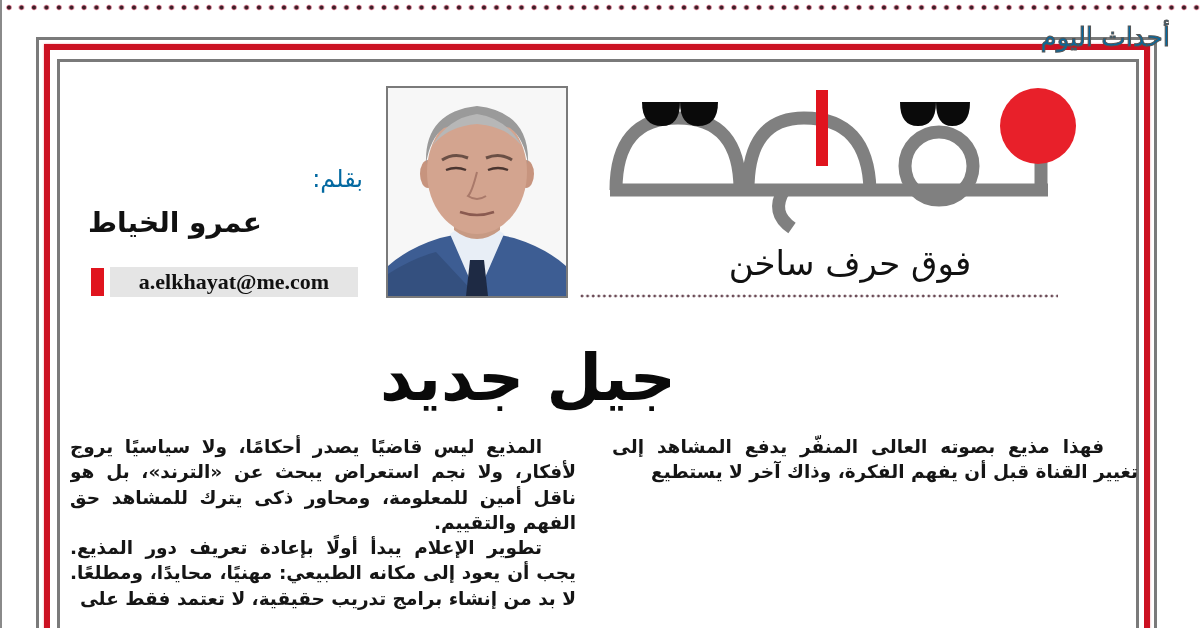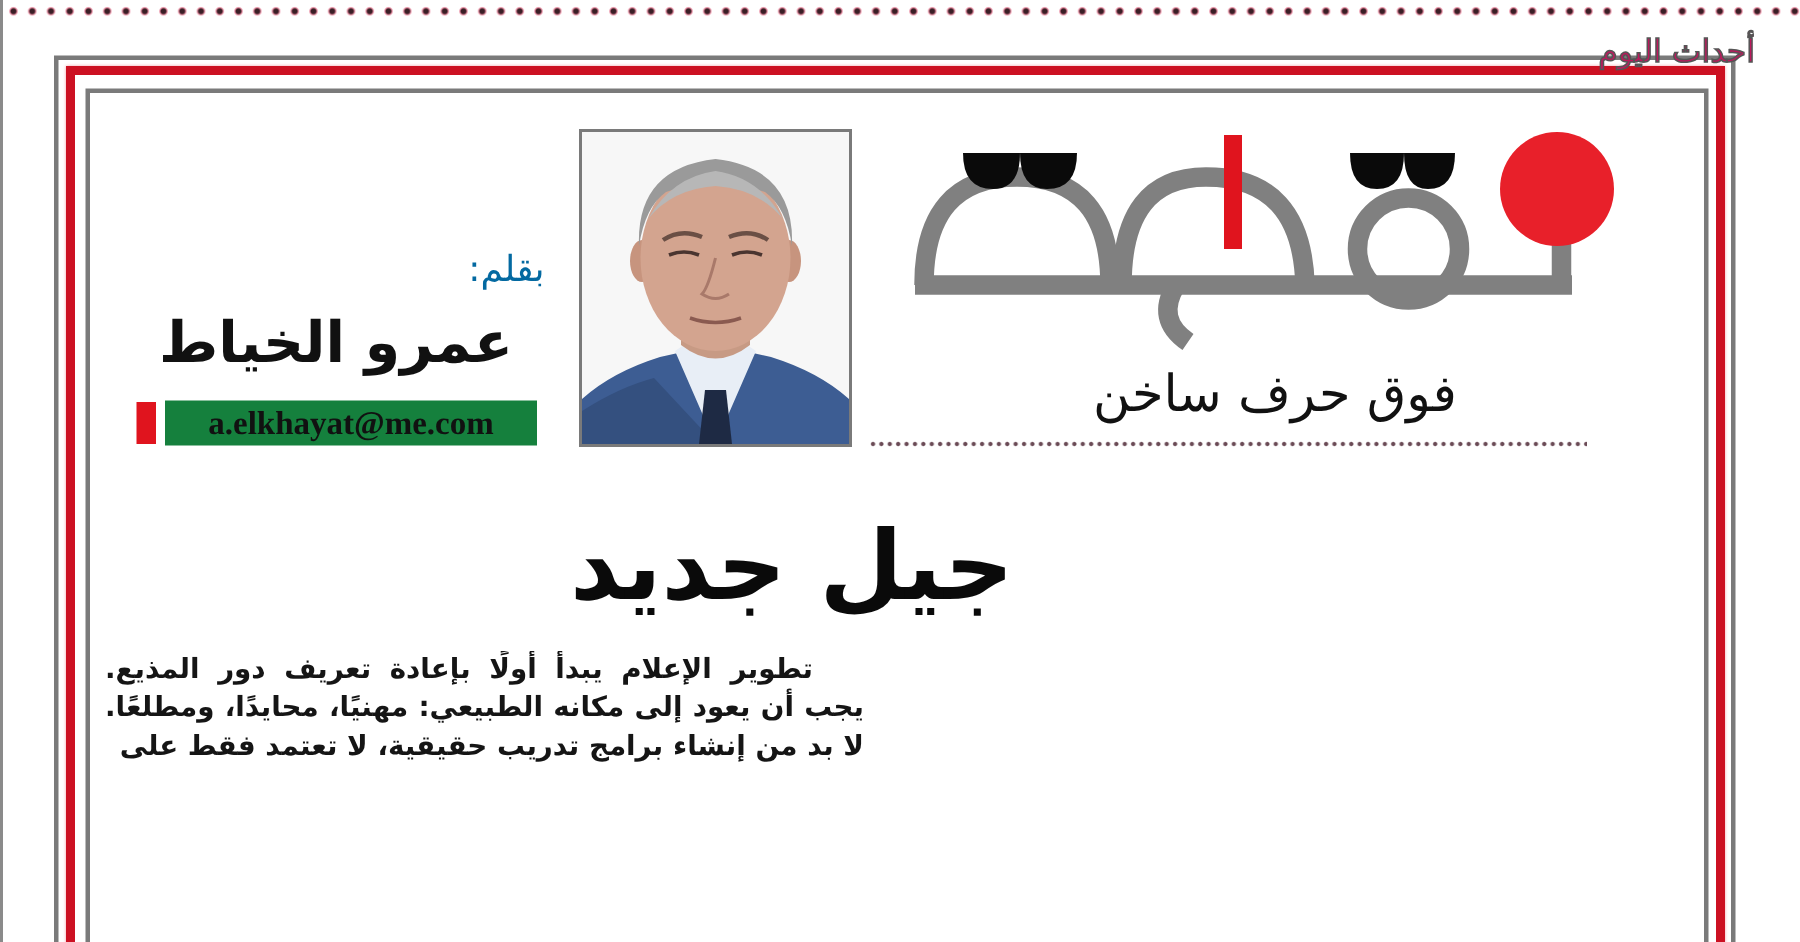--- a/index.html
+++ b/index.html
@@ -9,40 +9,40 @@
       font-family: "DejaVu Sans", sans-serif;
     }
     .left-edge { position: absolute; left: 0; top: 0; width: 2px; height: 628px; background: #8a8a8a; }
     .top-dots {
       position: absolute; left: 6px; top: 4px; width: 1194px; height: 7px;
       background-image: radial-gradient(circle at 3px 3.5px, #3a1f26 0, #3a1f26 1.6px, #e98aa0 2.4px, rgba(255,255,255,0) 3.2px);
       background-size: 12.5px 7px; background-repeat: repeat-x;
     }
     .watermark {
       position: absolute; right: 30px; top: 22px;
-      font-size: 21px; color: #be185d; direction: rtl;
+      font-size: 26px; color: #0369a1; direction: rtl;
       -webkit-text-stroke: 1px #555; text-stroke: 1px #555;
       font-family: "DejaVu Sans", sans-serif; letter-spacing: 0px;
     }
     .frame-outer { position: absolute; left: 36px; top: 37px; width: 1121px; height: 620px; border: 3px solid #7a7a7a; box-sizing: border-box; }
     .frame-red { position: absolute; left: 44px; top: 44px; width: 1106px; height: 610px; border: 6px solid #cc1122; box-sizing: border-box; box-shadow: 0 0 2px #f4a0a8; }
     .frame-inner { position: absolute; left: 57px; top: 59px; width: 1082px; height: 600px; border: 3px solid #7a7a7a; box-sizing: border-box; }
 
     .byline-label {
       position: absolute; left: 263px; top: 165px; width: 100px; text-align: right;
       font-size: 24px; color: #0369a1; direction: rtl; font-family: "DejaVu Sans", sans-serif;
     }
     .author-name {
-      position: absolute; left: 88px; top: 206px; width: 272px; text-align: center;
-      font-size: 38px; font-weight: bold; color: #111; direction: rtl; font-family: "DejaVu Sans", sans-serif;
+      position: absolute; left: 88px; top: 206px; width: 272px; text-align: left;
+      font-size: 28px; font-weight: bold; color: #111; direction: rtl; font-family: "DejaVu Sans", sans-serif;
     }
     .email-marker { position: absolute; left: 91px; top: 268px; width: 13px; height: 28px; background: #e0141e; }
     .email-box {
       position: absolute; left: 110px; top: 267px; width: 248px; height: 30px;
-      background: #15803d; display: flex; align-items: center; justify-content: center;
+      background: #e5e5e5; display: flex; align-items: center; justify-content: center;
       font-family: "Liberation Serif", serif; font-weight: bold; font-size: 22px; color: #111;
     }
 
     .photo {
       position: absolute; left: 386px; top: 86px; width: 182px; height: 212px;
       border: 2px solid #7a7a7a; box-sizing: border-box; overflow: hidden; background: #f6f6f6;
     }
 
     .logo { position: absolute; left: 600px; top: 88px; width: 500px; height: 160px; }
     .logo-sub {
@@ -143,16 +143,18 @@
     <path d="M300 14 Q300 38 318 38 Q336 38 336 14 Z" fill="#0a0a0a"></path>
     <path d="M336 14 Q336 38 352 38 Q370 38 370 14 Z" fill="#0a0a0a"></path>
   </svg>
 </div>
 <div class="logo-sub">فوق حرف ساخن</div>
 <div class="sep-dots"></div>
 
 <div class="headline">جيل جديد</div>
 
 <div class="col col-right">
+  <p>فهذا مذيع بصوته العالى المنفّر يدفع المشاهد إلى تغيير القناة قبل أن يفهم الفكرة، وذاك آخر لا يستطيع</p>
 </div>
 <div class="col col-left">
+  <p>المذيع ليس قاضيًا يصدر أحكامًا، ولا سياسيًا يروج لأفكار، ولا نجم استعراض يبحث عن «الترند»، بل هو ناقل أمين للمعلومة، ومحاور ذكى يترك للمشاهد حق الفهم والتقييم.</p>
   <p>تطوير الإعلام يبدأ أولًا بإعادة تعريف دور المذيع. يجب أن يعود إلى مكانه الطبيعي: مهنيًا، محايدًا، ومطلعًا. لا بد من إنشاء برامج تدريب حقيقية، لا تعتمد فقط على</p>
 </div>
 
 </body></html>

